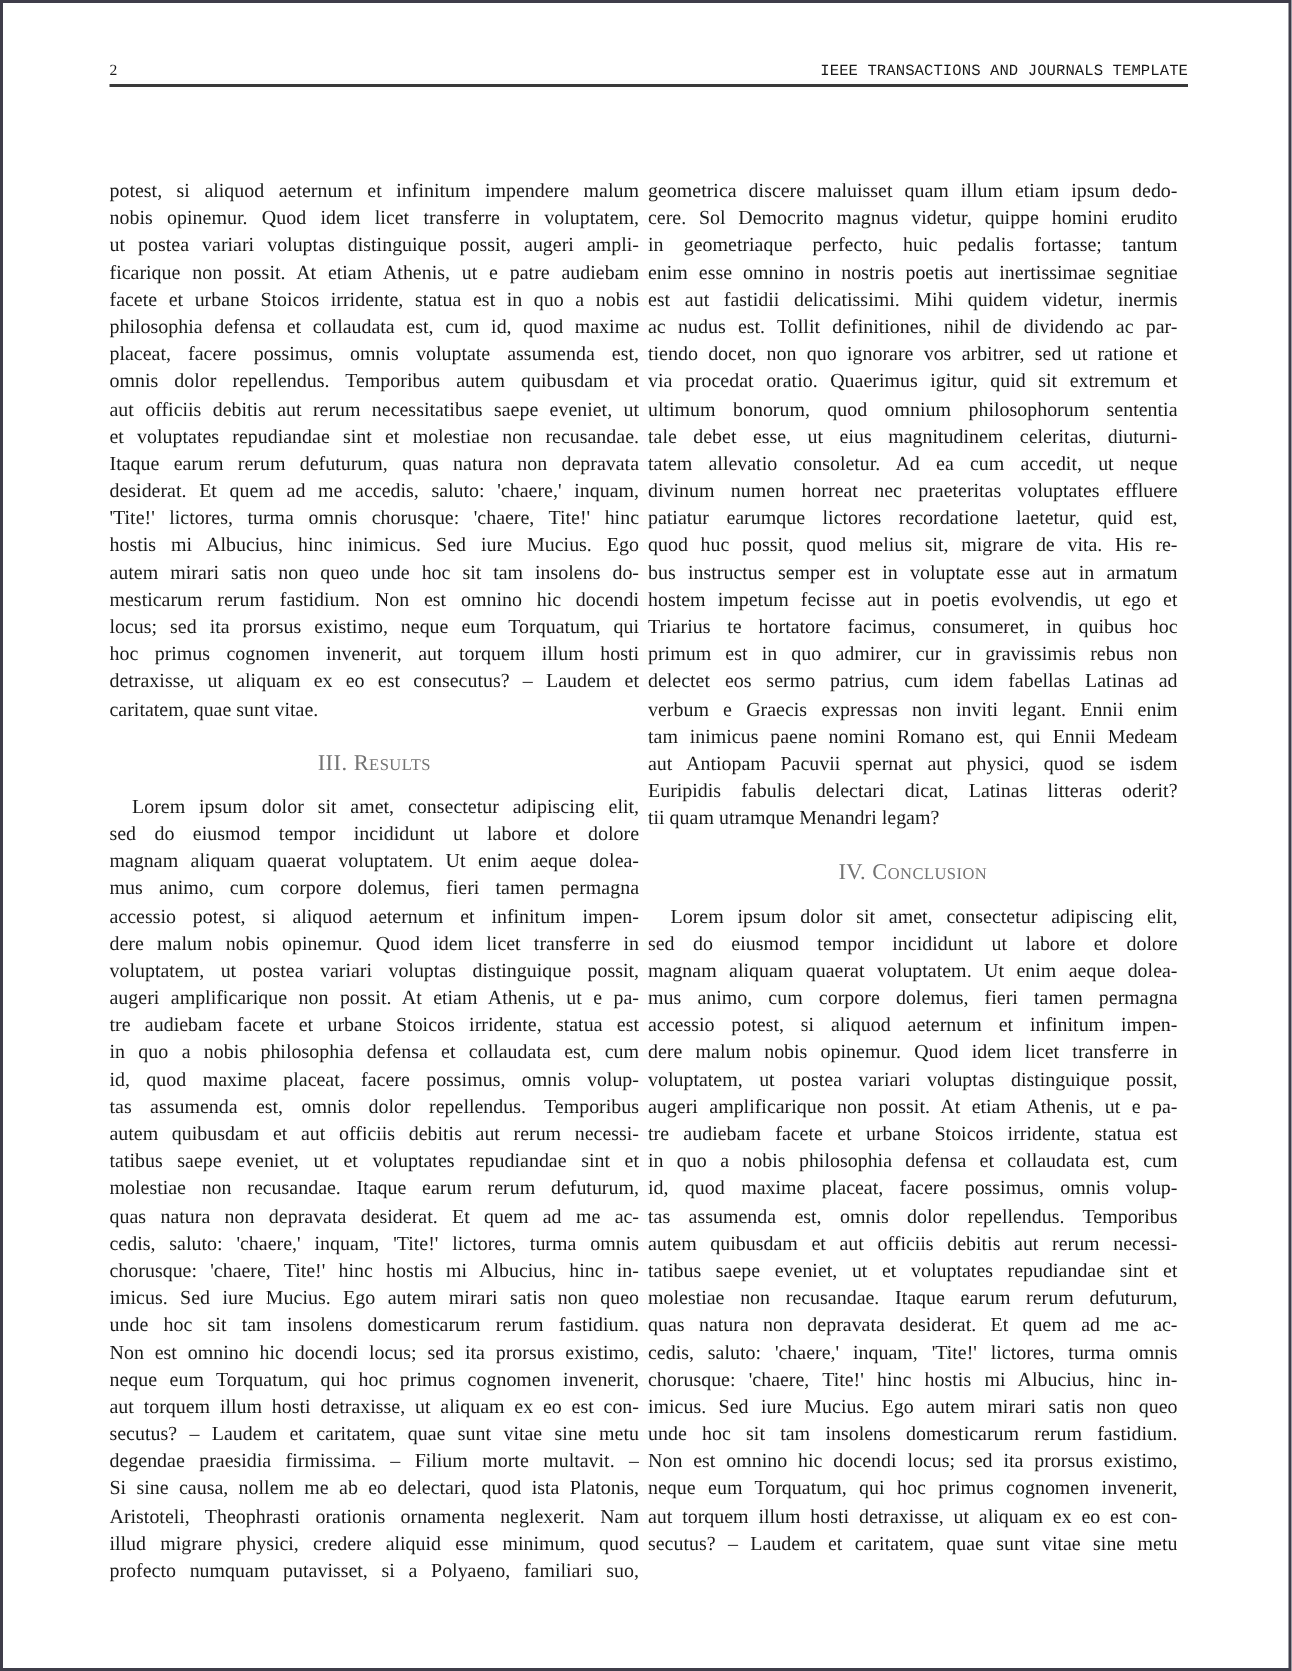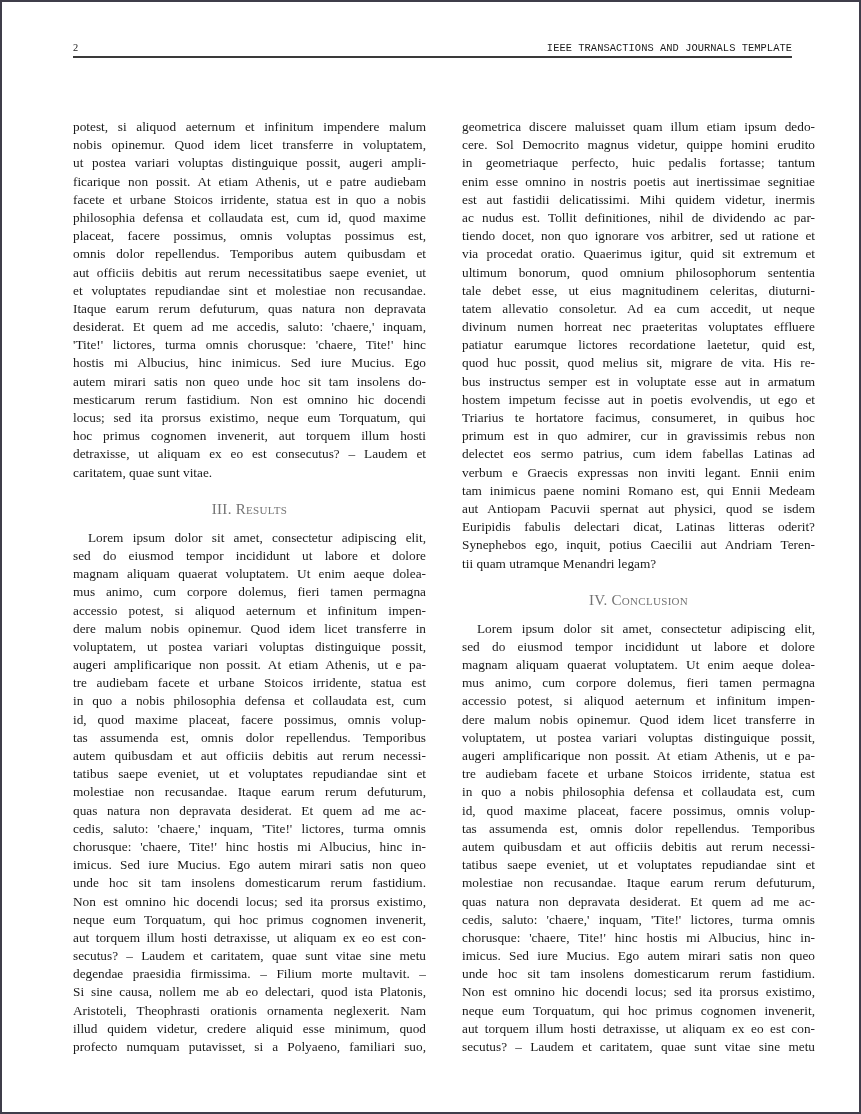--- a/index.html
+++ b/index.html
@@ -17,21 +17,21 @@
   .header .running-title { position: absolute; right: 0; top: 0; letter-spacing: 0.05px; font-family: Liberation Mono, monospace; }
   .header-rule {
     position: absolute; left: 71px; top: 54px; width: 719px; height: 2px;
     background: #3a3a3a;
   }
   .col {
     position: absolute; top: 75px; width: 353px;
     font-size: 13.3px; line-height: 18.2px; margin-top: 41px;
   }
   .col.left { left: 71px; }
-  .col.right { left: 460px; }
+  .col.right { left: 430px; }
   .line {
     display: block; height: 18.2px; white-space: nowrap;
     text-align: justify; text-align-last: justify; overflow: hidden;
   }
   .line.last { text-align-last: left; }
   .line.indent { padding-left: 15px; }
   .section-heading {
     display: block; text-align: center; color: #737373;
     font-size: 15px; height: 18px; line-height: 18px;
     margin: 18px 0 11px 0; font-variant: small-caps; letter-spacing: 0.3px;
@@ -47,21 +47,21 @@
 <div class="header-rule"></div>
 
 <div class="col left">
   <div id="lc-cont">
       <span class="line">potest, si aliquod aeternum et infinitum impendere malum</span>
       <span class="line">nobis opinemur. Quod idem licet transferre in voluptatem,</span>
       <span class="line">ut postea variari voluptas distinguique possit, augeri ampli-</span>
       <span class="line">ficarique non possit. At etiam Athenis, ut e patre audiebam</span>
       <span class="line">facete et urbane Stoicos irridente, statua est in quo a nobis</span>
       <span class="line">philosophia defensa et collaudata est, cum id, quod maxime</span>
-      <span class="line">placeat, facere possimus, omnis voluptas possimus est,</span>
+      <span class="line">placeat, facere possimus, omnis voluptate assumenda est,</span>
       <span class="line">omnis dolor repellendus. Temporibus autem quibusdam et</span>
       <span class="line">aut officiis debitis aut rerum necessitatibus saepe eveniet, ut</span>
       <span class="line">et voluptates repudiandae sint et molestiae non recusandae.</span>
       <span class="line">Itaque earum rerum defuturum, quas natura non depravata</span>
       <span class="line">desiderat. Et quem ad me accedis, saluto: 'chaere,' inquam,</span>
       <span class="line">'Tite!' lictores, turma omnis chorusque: 'chaere, Tite!' hinc</span>
       <span class="line">hostis mi Albucius, hinc inimicus. Sed iure Mucius. Ego</span>
       <span class="line">autem mirari satis non queo unde hoc sit tam insolens do-</span>
       <span class="line">mesticarum rerum fastidium. Non est omnino hic docendi</span>
       <span class="line">locus; sed ita prorsus existimo, neque eum Torquatum, qui</span>
@@ -91,21 +91,21 @@
       <span class="line">chorusque: 'chaere, Tite!' hinc hostis mi Albucius, hinc in-</span>
       <span class="line">imicus. Sed iure Mucius. Ego autem mirari satis non queo</span>
       <span class="line">unde hoc sit tam insolens domesticarum rerum fastidium.</span>
       <span class="line">Non est omnino hic docendi locus; sed ita prorsus existimo,</span>
       <span class="line">neque eum Torquatum, qui hoc primus cognomen invenerit,</span>
       <span class="line">aut torquem illum hosti detraxisse, ut aliquam ex eo est con-</span>
       <span class="line">secutus? – Laudem et caritatem, quae sunt vitae sine metu</span>
       <span class="line">degendae praesidia firmissima. – Filium morte multavit. –</span>
       <span class="line">Si sine causa, nollem me ab eo delectari, quod ista Platonis,</span>
       <span class="line">Aristoteli, Theophrasti orationis ornamenta neglexerit. Nam</span>
-      <span class="line">illud quidem videtur, credere aliquid esse minimum, quod</span>
+      <span class="line">illud migrare physici, credere aliquid esse minimum, quod</span>
       <span class="line">profecto numquam putavisset, si a Polyaeno, familiari suo,</span>
     </div>
 </div>
 
 <div class="col right">
   <div id="rc-cont">
       <span class="line">geometrica discere maluisset quam illum etiam ipsum dedo-</span>
       <span class="line">cere. Sol Democrito magnus videtur, quippe homini erudito</span>
       <span class="line">in geometriaque perfecto, huic pedalis fortasse; tantum</span>
       <span class="line">enim esse omnino in nostris poetis aut inertissimae segnitiae</span>
@@ -121,21 +121,20 @@
       <span class="line">quod huc possit, quod melius sit, migrare de vita. His re-</span>
       <span class="line">bus instructus semper est in voluptate esse aut in armatum</span>
       <span class="line">hostem impetum fecisse aut in poetis evolvendis, ut ego et</span>
       <span class="line">Triarius te hortatore facimus, consumeret, in quibus hoc</span>
       <span class="line">primum est in quo admirer, cur in gravissimis rebus non</span>
       <span class="line">delectet eos sermo patrius, cum idem fabellas Latinas ad</span>
       <span class="line">verbum e Graecis expressas non inviti legant. Ennii enim</span>
       <span class="line">tam inimicus paene nomini Romano est, qui Ennii Medeam</span>
       <span class="line">aut Antiopam Pacuvii spernat aut physici, quod se isdem</span>
       <span class="line">Euripidis fabulis delectari dicat, Latinas litteras oderit?</span>
-      <span class="line">Synephebos ego, inquit, potius Caecilii aut Andriam Teren-</span>
       <span class="line last">tii quam utramque Menandri legam?</span>
     </div>
   <div class="section-heading">IV. Conclusion</div>
   <div id="rc-sec">
       <span class="line indent">Lorem ipsum dolor sit amet, consectetur adipiscing elit,</span>
       <span class="line">sed do eiusmod tempor incididunt ut labore et dolore</span>
       <span class="line">magnam aliquam quaerat voluptatem. Ut enim aeque dolea-</span>
       <span class="line">mus animo, cum corpore dolemus, fieri tamen permagna</span>
       <span class="line">accessio potest, si aliquod aeternum et infinitum impen-</span>
       <span class="line">dere malum nobis opinemur. Quod idem licet transferre in</span>

